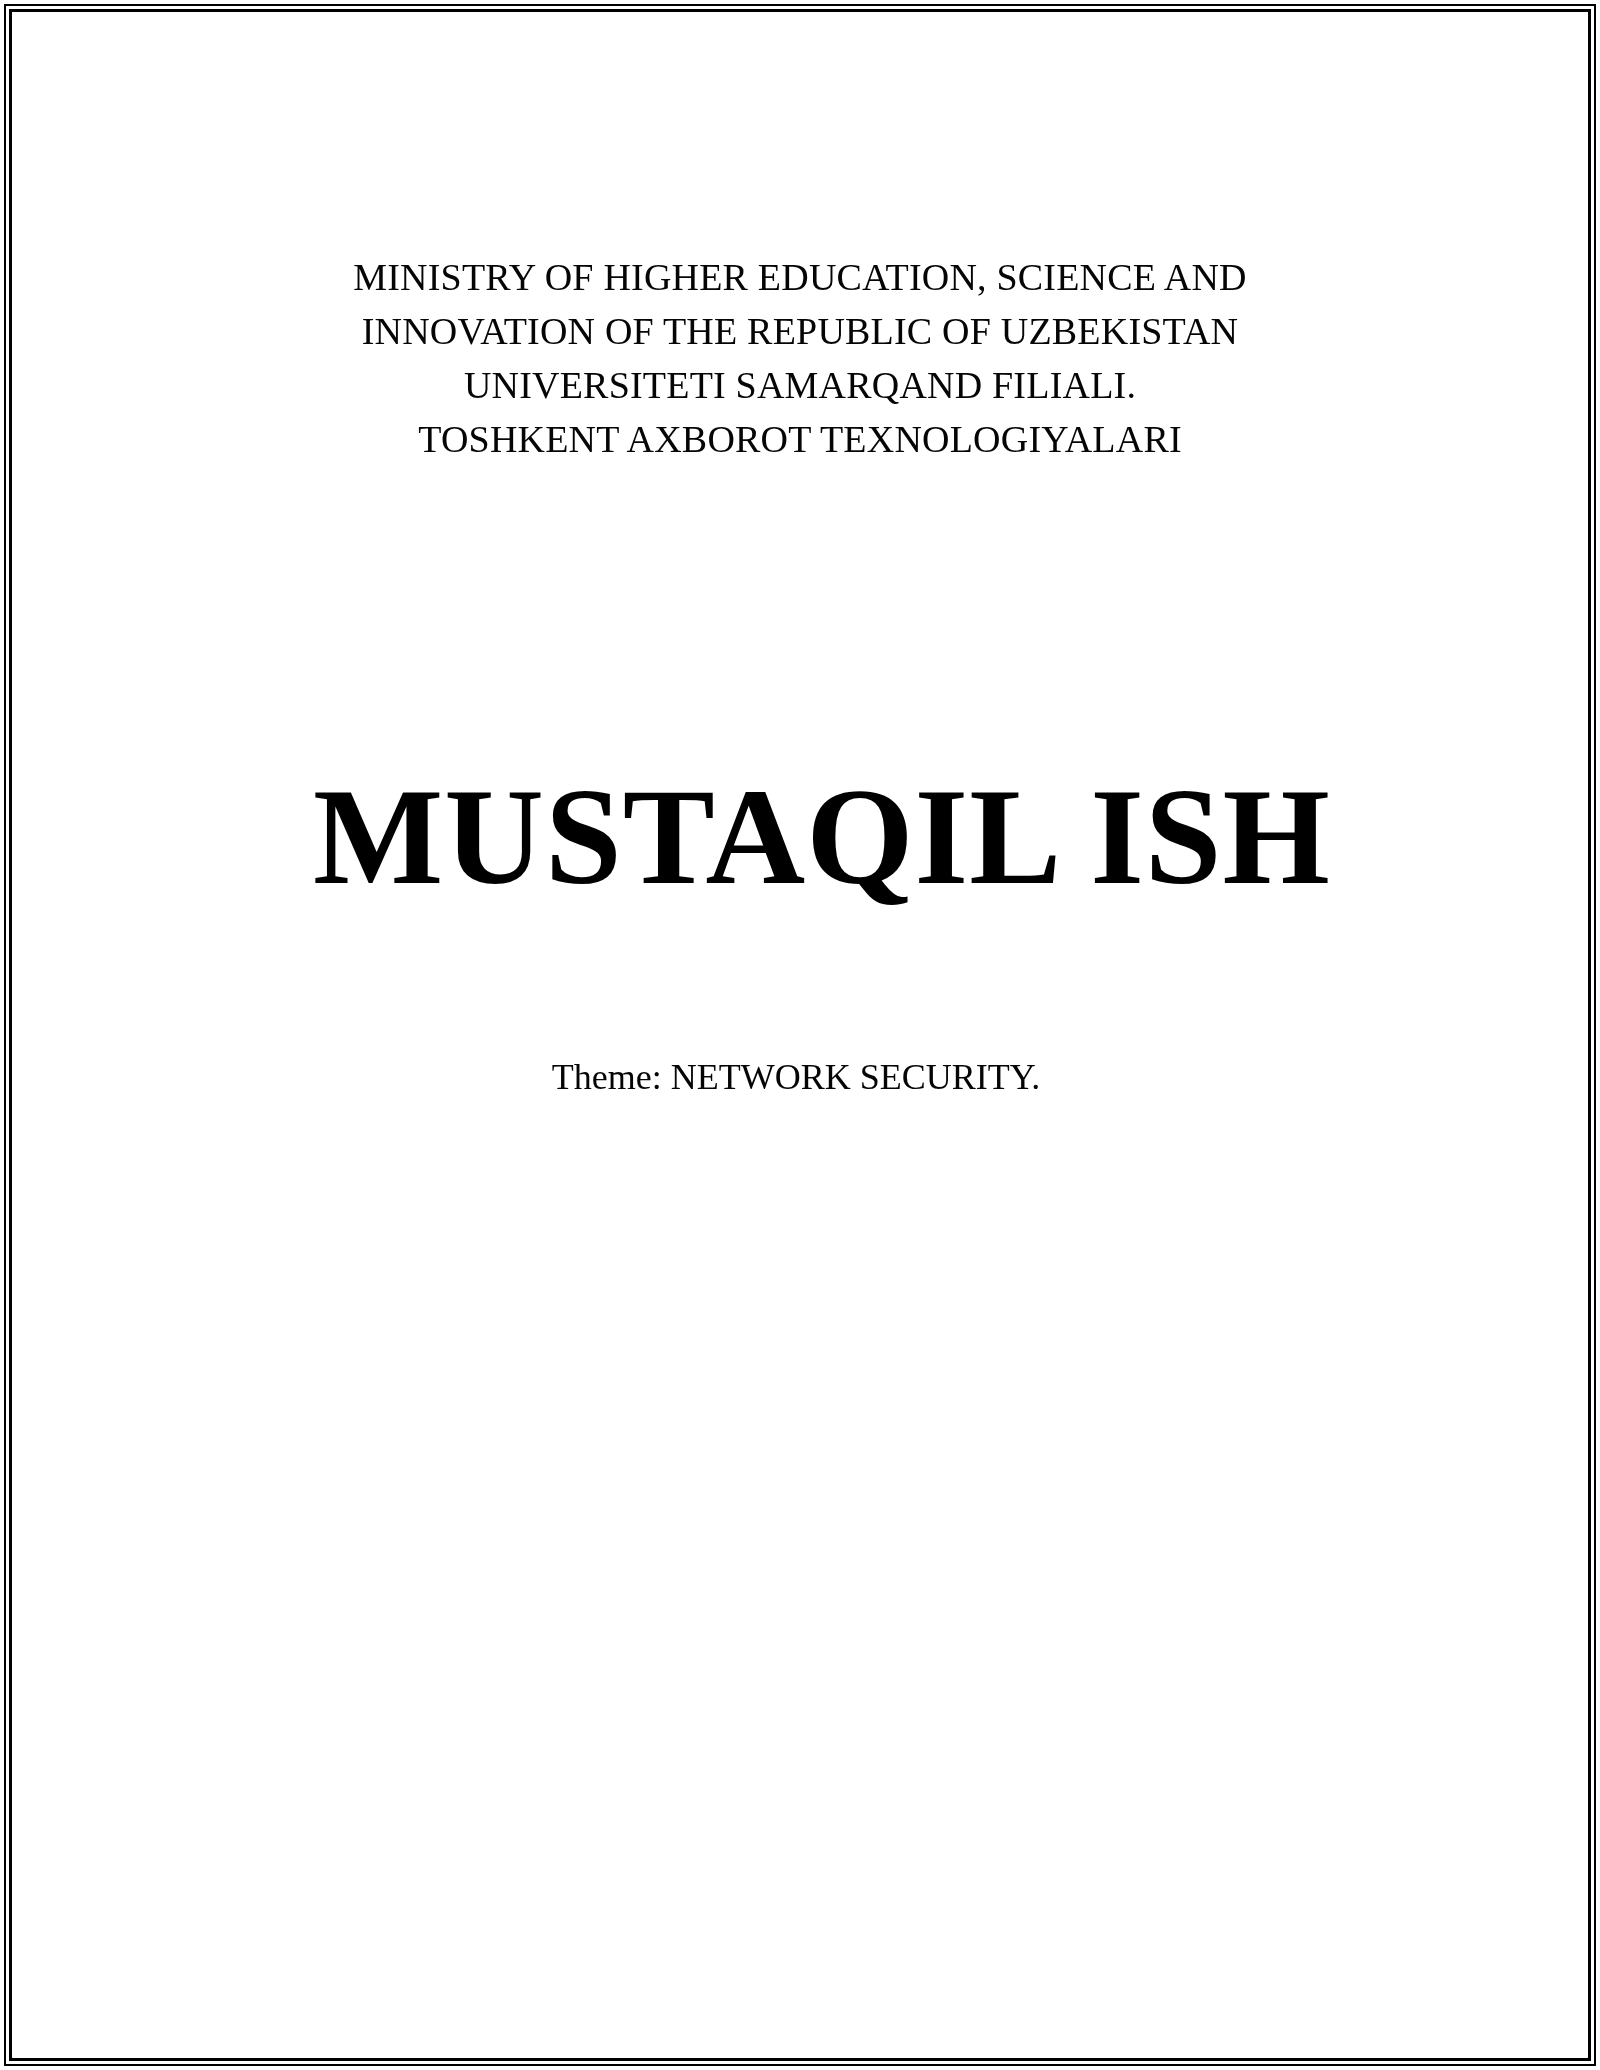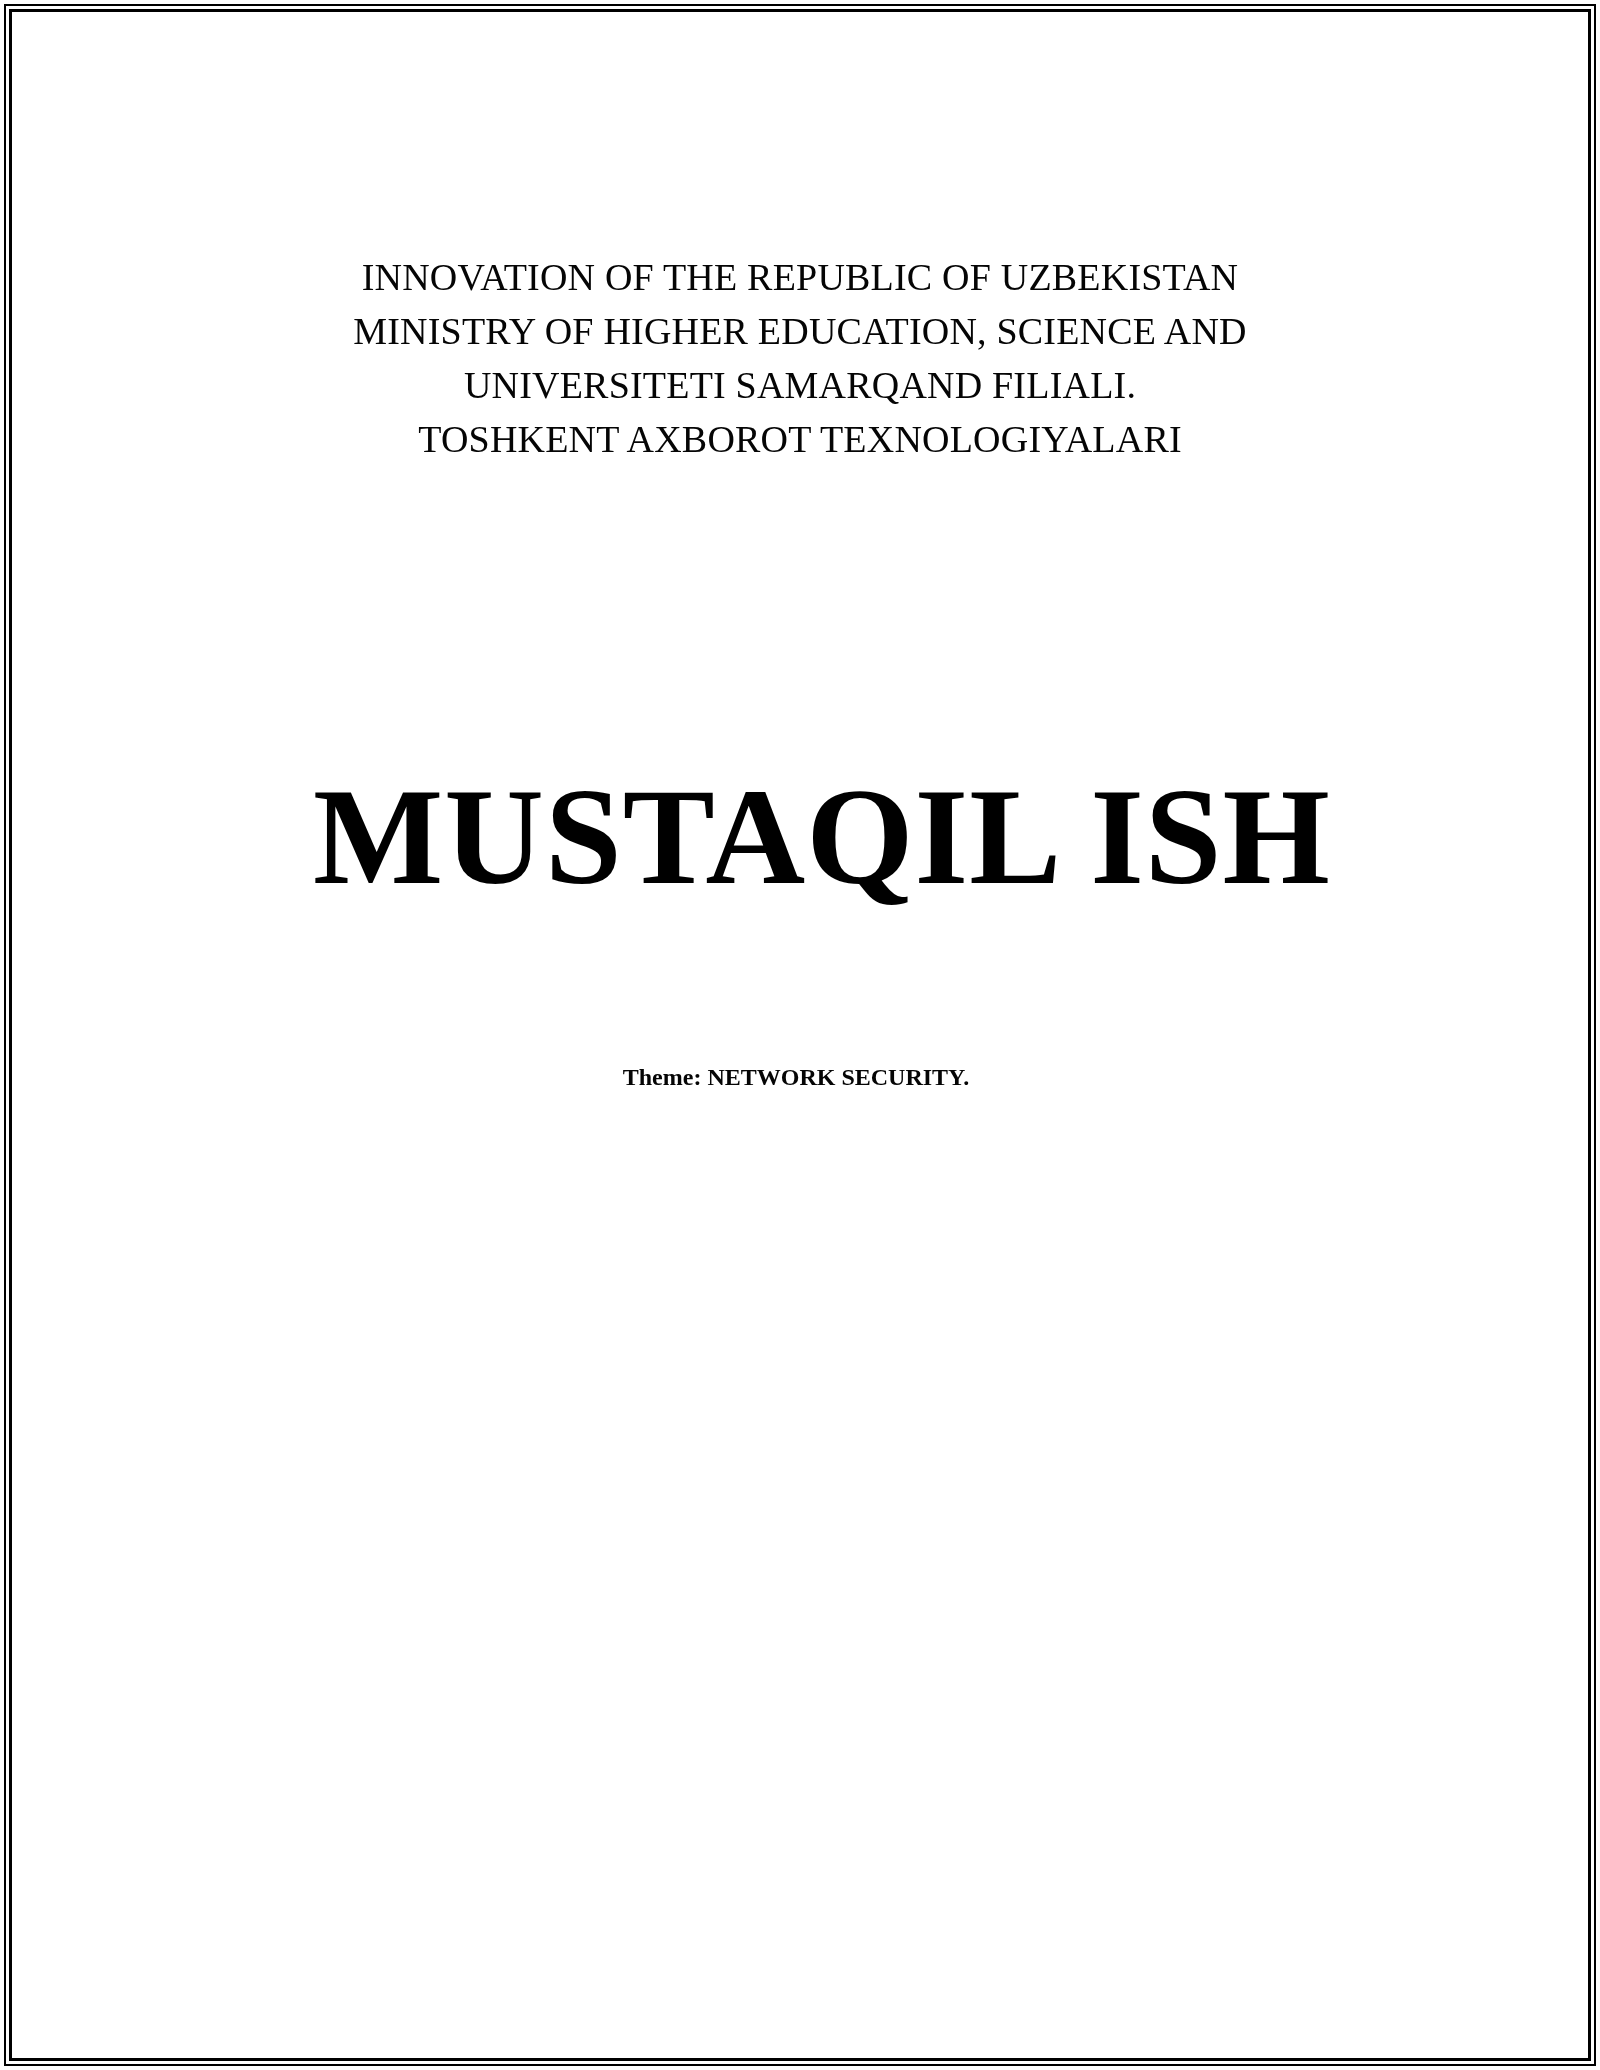--- a/index.html
+++ b/index.html
@@ -57,39 +57,38 @@
     color: #000000;
     white-space: nowrap;
     margin-left: 44px;
   }
   .theme-line {
     position: absolute;
     top: 1042px;
     left: 0;
     right: 8px;
     text-align: center;
-    font-size: 24px;
+    font-size: 36px;
     line-height: 46px;
     color: #050505;
-    font-weight: bold;
   }
 </style>
 </head>
 <body>
 
 <div class="page">
 
   <div class="frame-outer"></div>
   <div class="frame-inner"></div>
 
   <div class="content">
 
     <div class="ministry">
+      <div>MINISTRY OF HIGHER EDUCATION, SCIENCE AND</div>
       <div>INNOVATION OF THE REPUBLIC OF UZBEKISTAN</div>
-      <div>MINISTRY OF HIGHER EDUCATION, SCIENCE AND</div>
       <div>UNIVERSITETI SAMARQAND FILIALI.</div>
       <div>TOSHKENT AXBOROT TEXNOLOGIYALARI</div>
     </div>
 
     <div class="doc-title">MUSTAQIL ISH</div>
 
     <div class="theme-line">Theme: NETWORK SECURITY.</div>
 
   </div>
 </div>

